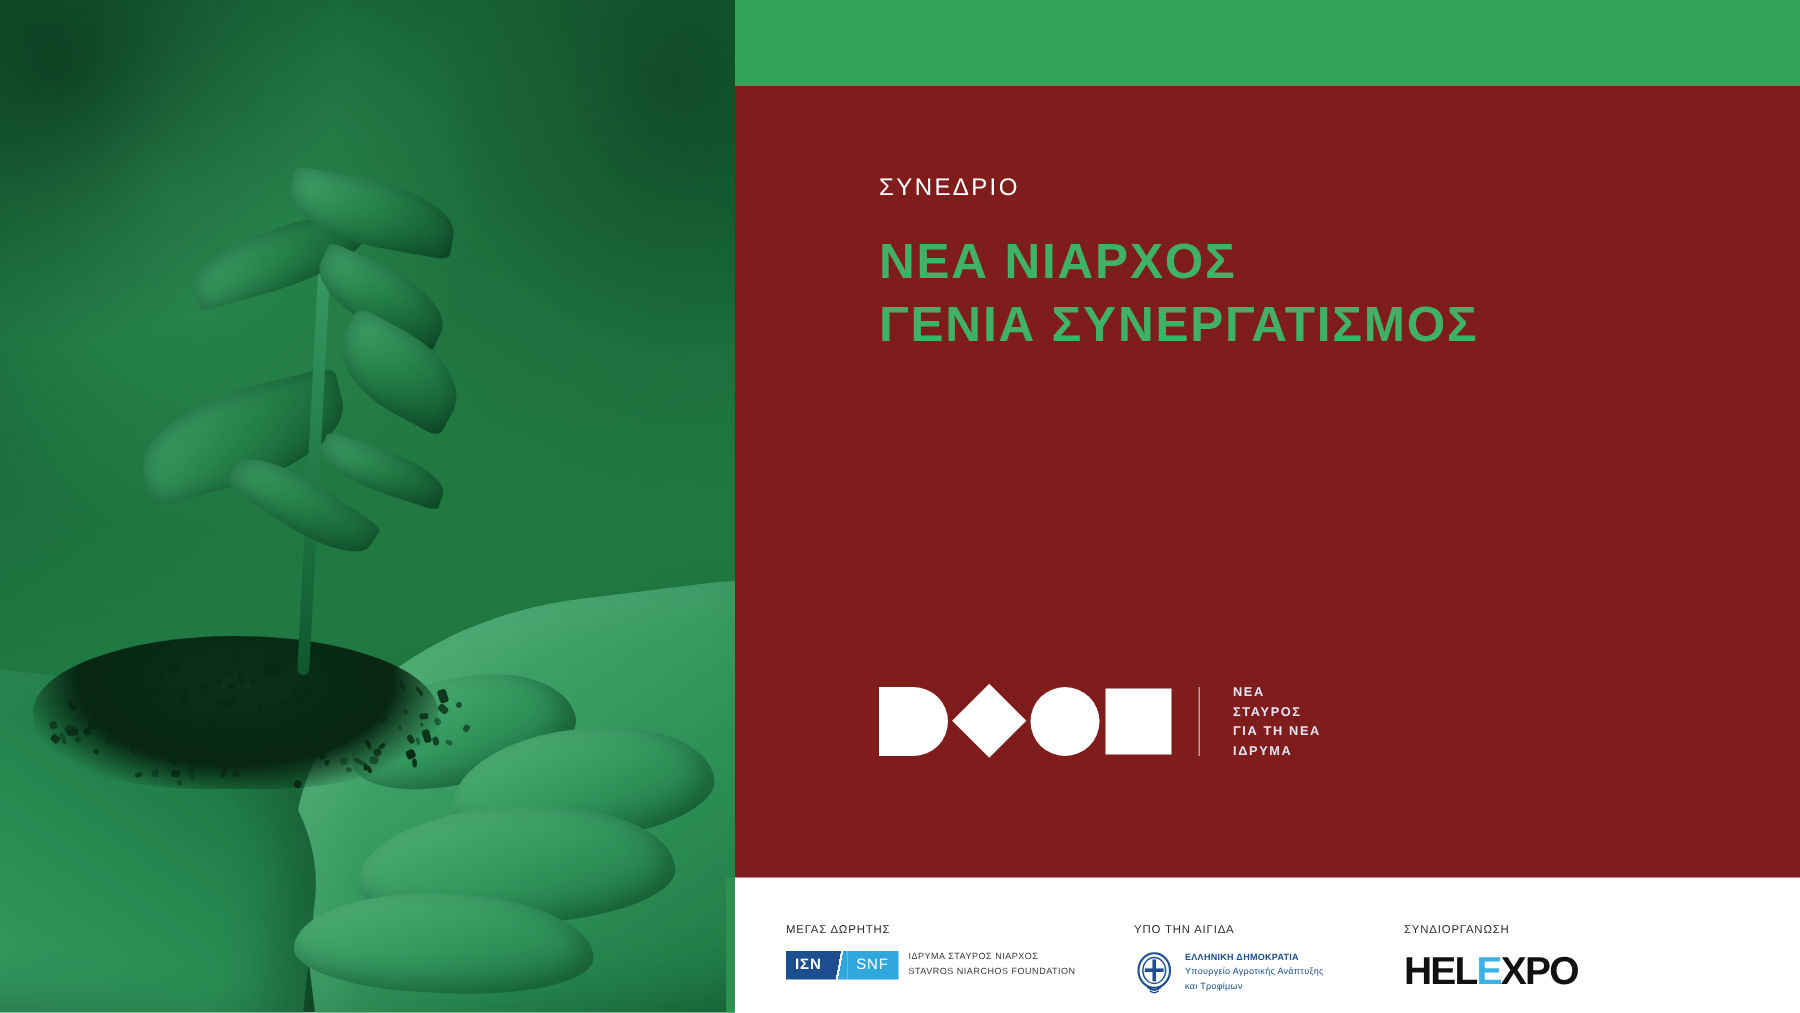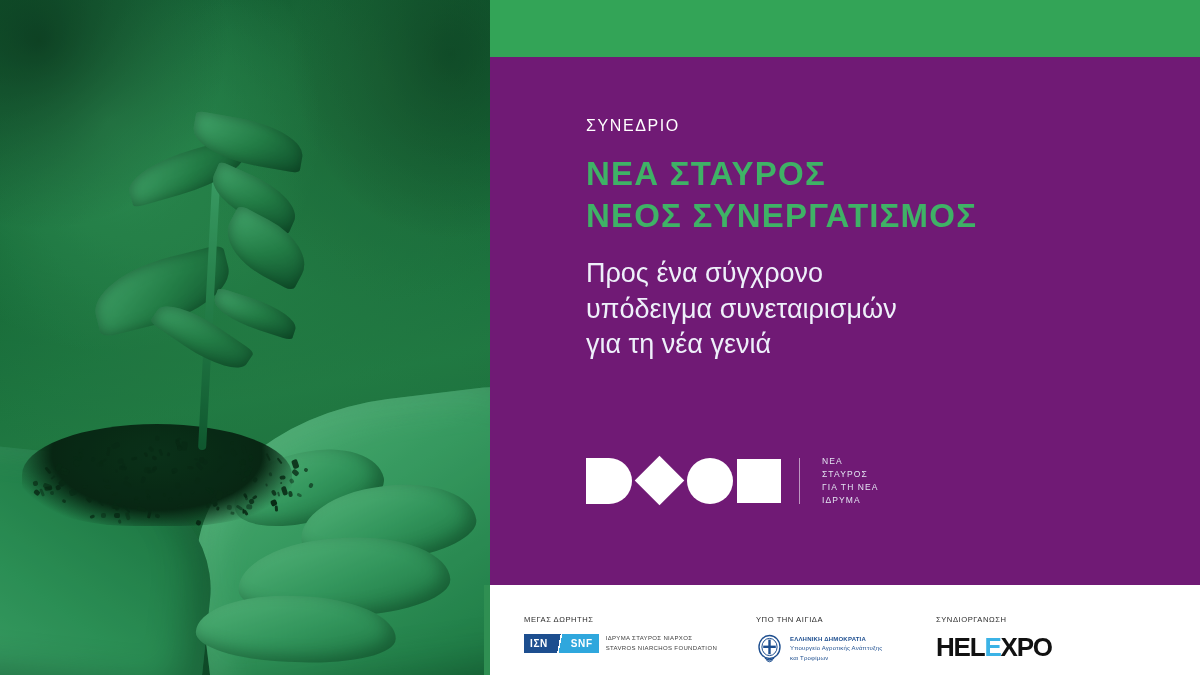--- a/index.html
+++ b/index.html
@@ -126,21 +126,21 @@
     left: 490px; top: 0;
     width: 710px; height: 57px;
     background: #33a457;
   }
 
   
   .navy-panel {
     position: absolute;
     left: 490px; top: 57px;
     width: 710px; height: 528px;
-    background: #701a75;
+    background: #7f1d1d;
   }
 
   .content { position: absolute; left: 96px; top: 60px; width: 580px; }
 
   .eyebrow {
     color: #ffffff;
     font-size: 16px;
     letter-spacing: 1.6px;
     font-weight: 400;
     margin-bottom: 18px;
@@ -212,21 +212,21 @@
     width: 1px; height: 46px;
     background: rgba(255,255,255,.55);
     margin-left: 6px;
   }
   .logo-text {
     margin-left: 10px;
     color: #e3e4f2;
     font-size: 8.5px;
     line-height: 1.52;
     letter-spacing: 1.1px;
-    font-weight: 400;
+    font-weight: 700;
   }
 
   
   .sponsor-bar {
     position: absolute;
     left: 490px; top: 601px;
     width: 710px; height: 90px;
     background: #ffffff;
     display: flex;
     padding: 14px 26px 0 34px;
@@ -251,21 +251,21 @@
   .snf-left {
     background: #1d4e8f; color: #ffffff;
     font-size: 10px; font-weight: 700; letter-spacing: .6px;
     padding: 0 6px; display: flex; align-items: center;
   }
   .snf-slash {
     width: 11px; background: linear-gradient(101deg, #1d4e8f 0 46%, #ffffff 46% 56%, #2fa7dd 56% 100%);
   }
   .snf-right {
     background: #2fa7dd; color: #ffffff;
-    font-size: 10px; font-weight: 700; letter-spacing: .6px;
+    font-size: 10px; font-weight: 400; letter-spacing: .6px;
     padding: 0 6px; display: flex; align-items: center;
   }
   .snf-text { color: #3b3b3b; font-size: 6px; line-height: 1.55; letter-spacing: .35px; white-space: nowrap; }
 
   
   .piraeus {
     width: 45px; height: 45px;
     background: #f5a81c;
     display: flex; flex-direction: column;
     align-items: center; justify-content: center;
@@ -487,29 +487,24 @@
   </div>
 
   <div class="green-bar"></div>
 
   <div class="navy-panel">
     <div class="content">
 
       <div class="eyebrow">ΣΥΝΕΔΡΙΟ</div>
 
       <div class="headline">
-        <div class="headline-line">ΝΕΑ ΣΤΑΥΡΟΣ</div>
-        <div class="headline-line">ΝΕΟΣ ΣΥΝΕΡΓΑΤΙΣΜΟΣ</div>
-      </div>
-
-      <div class="subhead">
-        <div class="subhead-line">Προς ένα σύγχρονο</div>
-        <div class="subhead-line">υπόδειγμα συνεταιρισμών</div>
-        <div class="subhead-line">για τη νέα γενιά</div>
-      </div>
+        <div class="headline-line">ΝΕΑ ΝΙΑΡΧΟΣ</div>
+        <div class="headline-line">ΓΕΝΙΑ ΣΥΝΕΡΓΑΤΙΣΜΟΣ</div>
+      </div>
+
 
     </div>
 
     <div class="logo-wrap" style="left:96px; top:398px;">
       <div class="logo-shapes">
         <span class="shape-d"></span>
         <span class="shape-diamond"></span>
         <span class="shape-circle"></span>
         <span class="shape-square"></span>
       </div>

